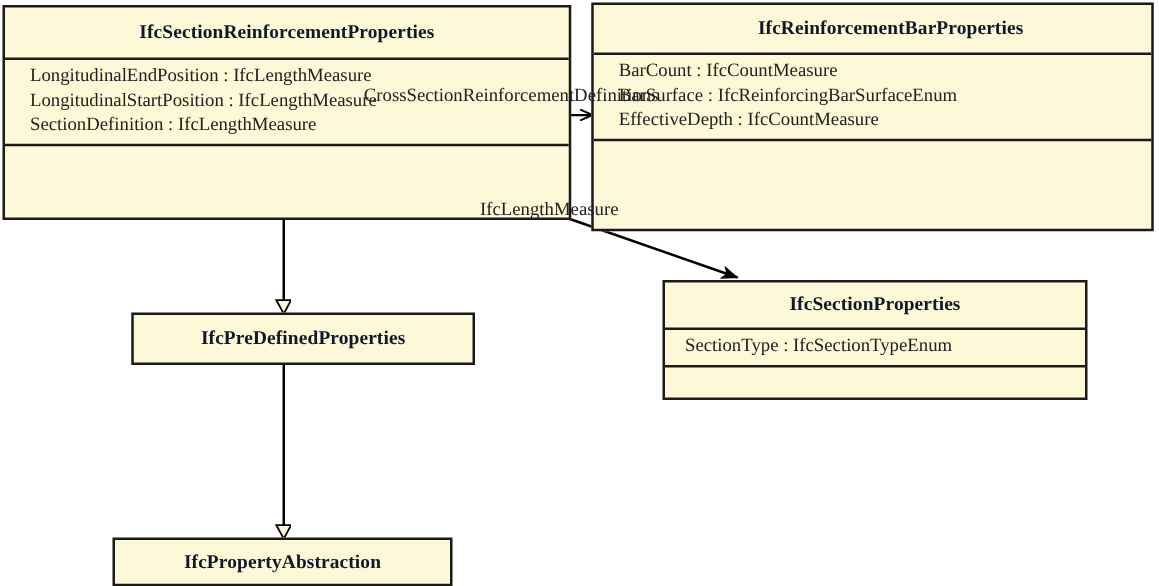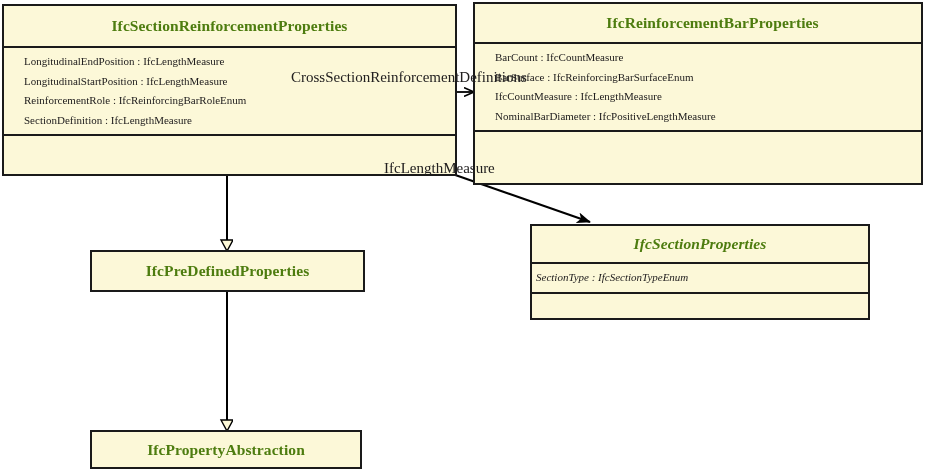--- a/index.html
+++ b/index.html
@@ -20,63 +20,63 @@
     position: absolute;
     box-sizing: border-box;
     background: #fcf8d8;
     border: 2px solid #1a1a1a;
     display: flex;
     flex-direction: column;
   }
   .uml-title {
     font-weight: bold;
     font-size: 15.5px;
-    color: #4d7c0f;
+    color: #0f172a;
     letter-spacing: 0.1px;
     display: flex;
     align-items: center;
     justify-content: center;
     box-sizing: border-box;
   }
   .uml-divider {
     height: 0;
     border-top: 2px solid #1a1a1a;
   }
   .uml-attrs {
     box-sizing: border-box;
     padding: 4px 0 4px 20px;
     color: #222020;
-    font-size: 11px;
+    font-size: 15px;
     line-height: 19.6px;
   }
   .uml-attr {
     white-space: nowrap;
   }
   .uml-ops {
     box-sizing: border-box;
     flex: 1 1 auto;
     min-height: 14px;
   }
 
   
   #box-secreinf { left: 2px;   top: 4px;   width: 455px; height: 172px; }
   #box-secreinf .uml-title { height: 40px; }
 
   #box-barprops { left: 473px; top: 2px;   width: 450px; height: 183px; }
   #box-barprops .uml-title { height: 38px; margin-left: 29px; }
 
-  #box-predef  { left: 90px;  top: 250px; width: 275px; height: 42px; }
+  #box-predef  { left: 105px;  top: 250px; width: 275px; height: 42px; }
   #box-predef .uml-title { height: 100%; }
 
   #box-abstract { left: 90px;  top: 430px; width: 272px; height: 39px; }
   #box-abstract .uml-title { height: 100%; }
 
-  #box-secprops { left: 530px; top: 224px; width: 340px; height: 96px; font-style: italic; }
+  #box-secprops { left: 530px; top: 224px; width: 340px; height: 96px; }
   #box-secprops .uml-title { height: 36px; }
-  #box-secprops .uml-attrs { padding-left: 4px; }
+  #box-secprops .uml-attrs { padding-left: 16px; }
   #box-secprops .uml-ops { min-height: 22px; }
 
   
   #edges {
     position: absolute;
     left: 0; top: 0;
     width: 927px;
     height: 469px;
     pointer-events: none;
   }
@@ -118,35 +118,33 @@
 
     <line x1="441" y1="170" x2="590" y2="222" stroke="#000000" stroke-width="2" marker-end="url(#mk-filled)"></line>
   </svg>
 
   <div class="uml-class" id="box-secreinf">
     <div class="uml-title">IfcSectionReinforcementProperties</div>
     <div class="uml-divider"></div>
     <div class="uml-attrs">
       <div class="uml-attr">LongitudinalEndPosition : IfcLengthMeasure</div>
       <div class="uml-attr">LongitudinalStartPosition : IfcLengthMeasure</div>
-      <div class="uml-attr">ReinforcementRole : IfcReinforcingBarRoleEnum</div>
       <div class="uml-attr">SectionDefinition : IfcLengthMeasure</div>
     </div>
     <div class="uml-divider"></div>
     <div class="uml-ops"></div>
   </div>
 
   <div class="uml-class" id="box-barprops">
     <div class="uml-title">IfcReinforcementBarProperties</div>
     <div class="uml-divider"></div>
     <div class="uml-attrs">
       <div class="uml-attr">BarCount : IfcCountMeasure</div>
       <div class="uml-attr">BarSurface : IfcReinforcingBarSurfaceEnum</div>
-      <div class="uml-attr">IfcCountMeasure : IfcLengthMeasure</div>
-      <div class="uml-attr">NominalBarDiameter : IfcPositiveLengthMeasure</div>
+      <div class="uml-attr">EffectiveDepth : IfcCountMeasure</div>
     </div>
     <div class="uml-divider"></div>
     <div class="uml-ops"></div>
   </div>
 
   <div class="uml-class" id="box-predef">
     <div class="uml-title">IfcPreDefinedProperties</div>
   </div>
 
   <div class="uml-class" id="box-abstract">

